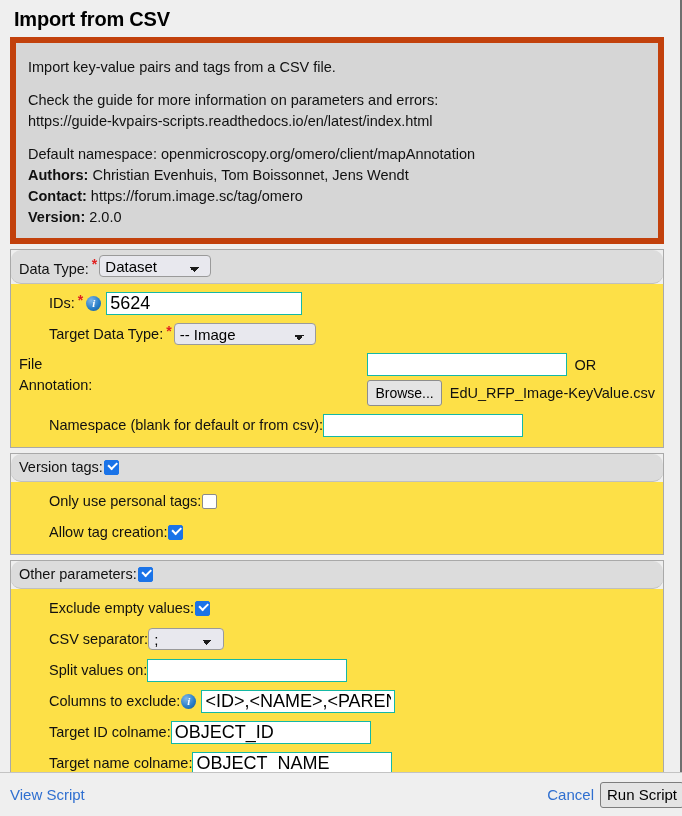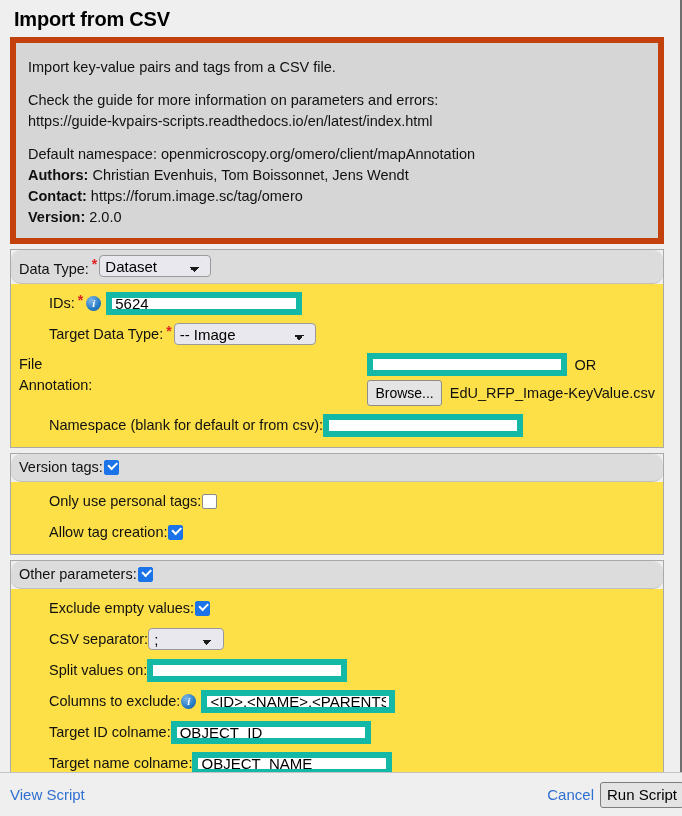--- a/index.html
+++ b/index.html
@@ -86,24 +86,24 @@
     margin: 0 2px 0 3px;
     font-size: 14px;
     line-height: 1;
     align-self: flex-start;
     padding-top: 2px;
   }
 
   
   input[type="text"] {
     font-family: "Liberation Sans", sans-serif;
-    font-size: 15px;
+    font-size: 18px;
     color: #000;
     background: #ffffff;
-    border: 6px solid #14b8a6;
+    border: 1px solid #14b8a6;
     height: 23px;
     padding: 1px 3px;
     outline: none;
   }
   .in-ids { width: 196px; }
   .in-fileann { width: 200px; }
   .in-namespace { width: 200px; }
   .in-split { width: 200px; }
   .in-cols { width: 194px; }
   .in-targetid { width: 200px; }

